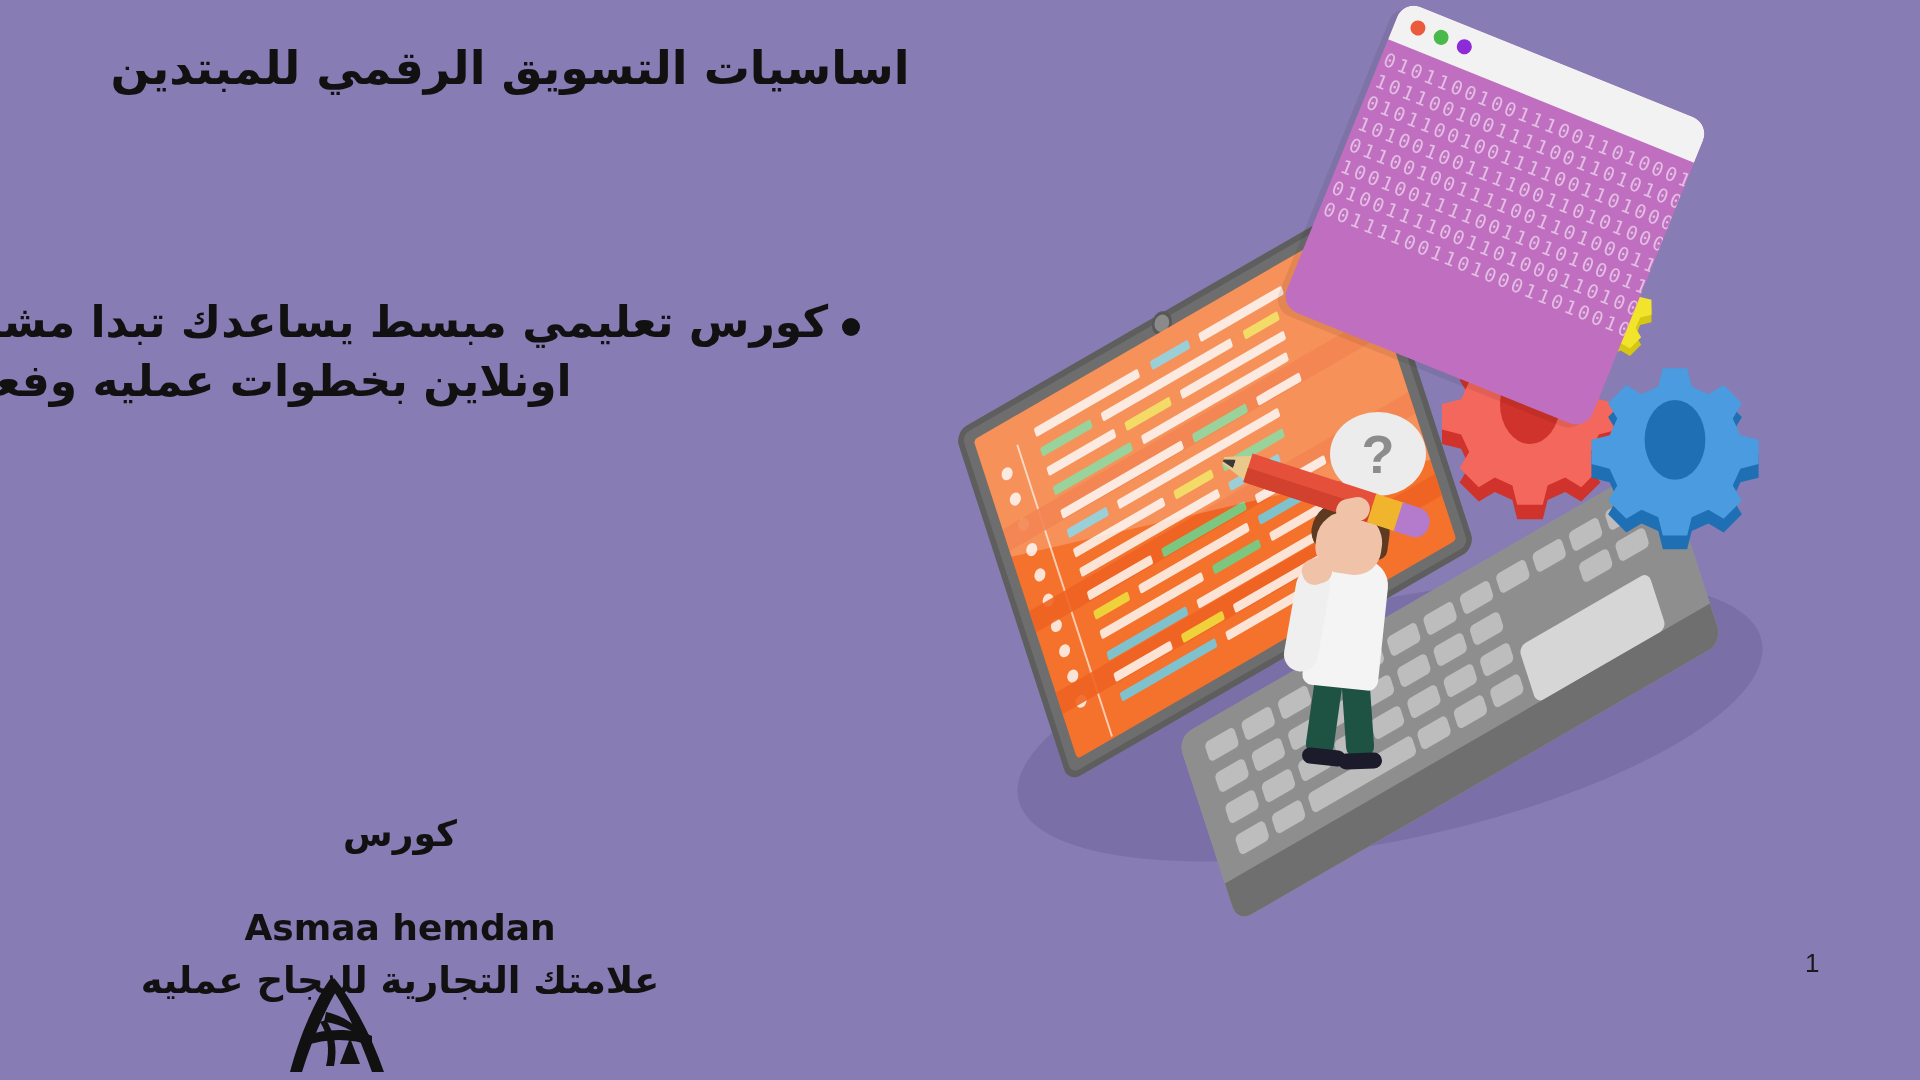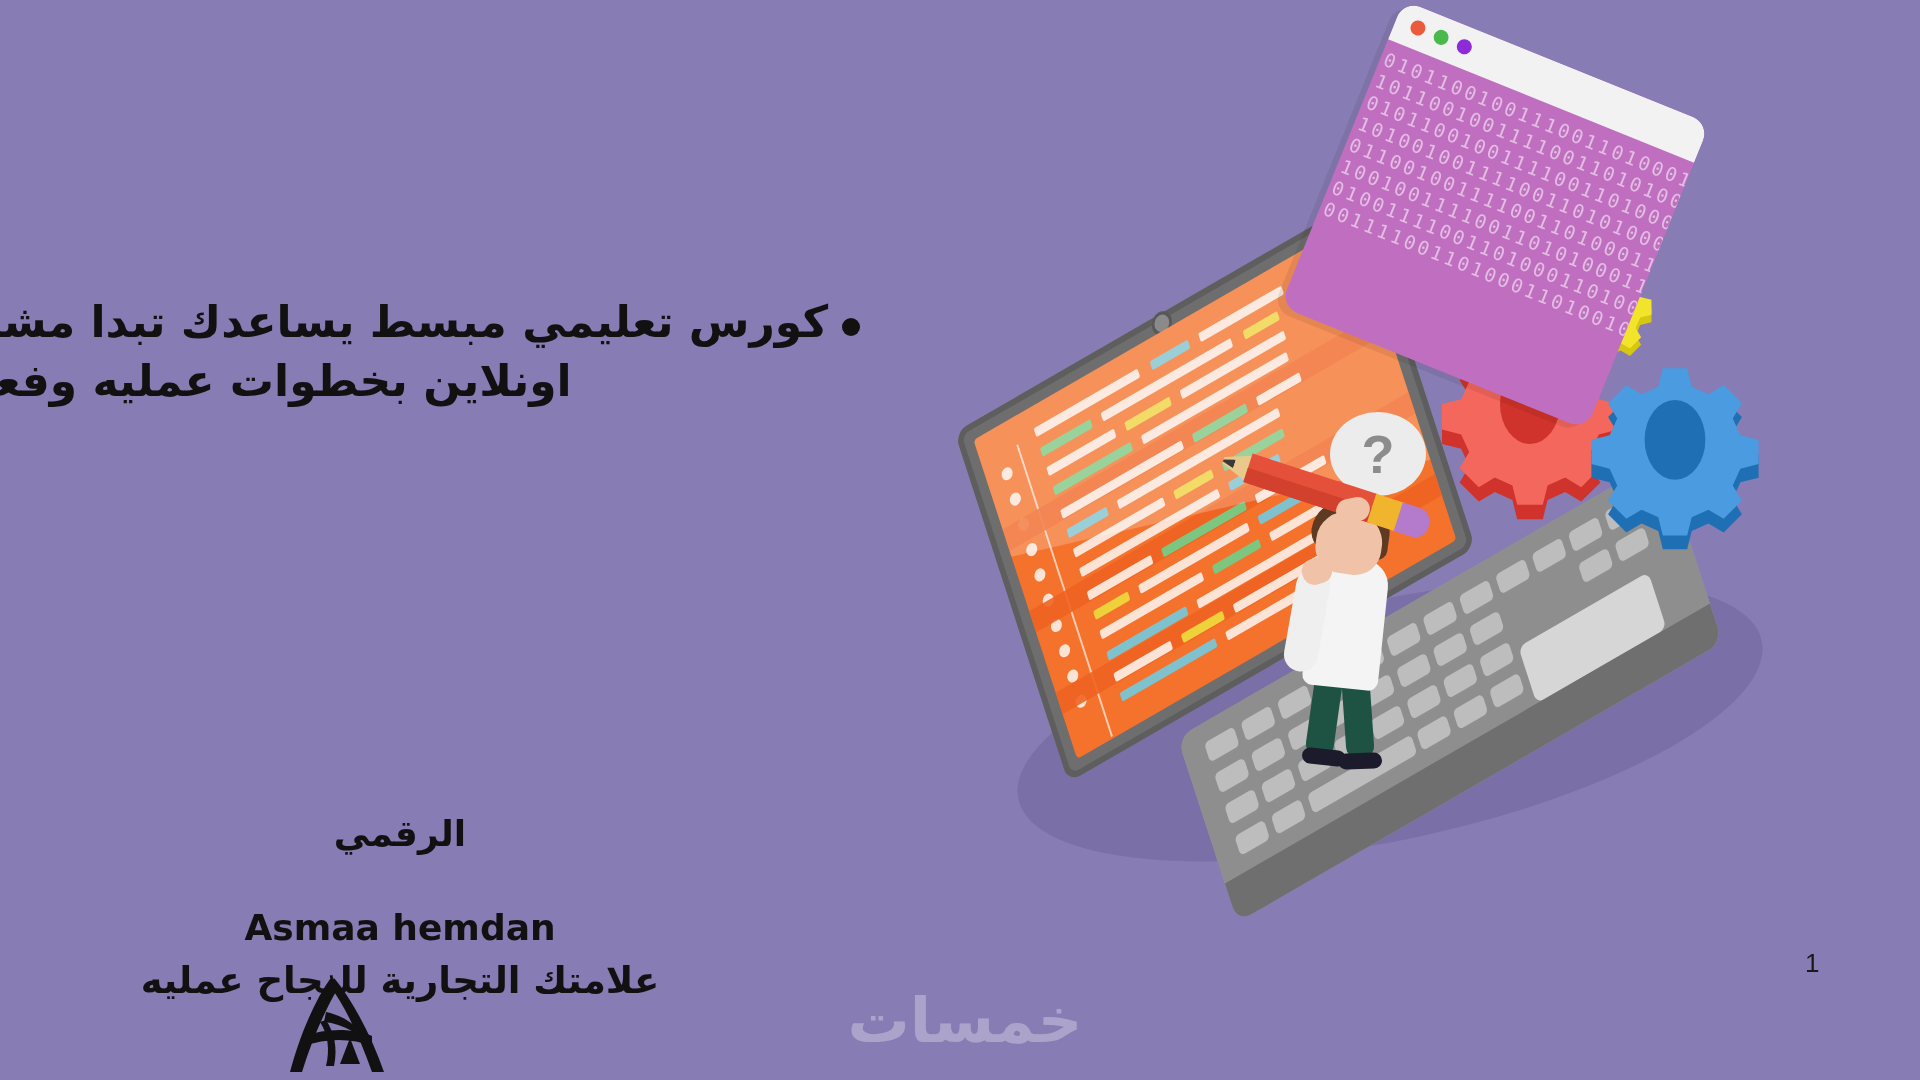--- a/index.html
+++ b/index.html
@@ -227,49 +227,47 @@
   .leg-b{left:36px;top:2px;transform:rotate(-4deg);}
   .shoe{position:absolute;width:44px;height:16px;background:#1B1B2B;border-radius:8px;}
   .shoe-a{left:-6px;top:74px;transform:rotate(6deg);}
   .shoe-b{left:30px;top:78px;transform:rotate(-2deg);}
 </style>
 </head>
 <body>
 
 <div class="slide">
 
+  <div class="title">اساسيات التسويق الرقمي للمبتدين</div>
 
   <div class="bullet-block">
     <div class="bullet-row">
       <span class="bullet-dot"></span>
       <span class="bullet-text">كورس تعليمي مبسط يساعدك تبدا مشروعك</span>
     </div>
     <div class="bullet-line2">اونلاين بخطوات عمليه  وفعاله</div>
   </div>
 
   <div class="credits">
-    <div>الرقمي</div>
+    <div>كورس</div>
     <div class="ltr">Asmaa hemdan</div>
     <div class="c3">علامتك التجارية  للنجاح  عمليه</div>
   </div>
 
   <div class="logo-mark">
     <svg viewBox="0 0 130 112" aria-hidden="true">
       <path d="M64 8 C44 36 30 74 22 104 L34 104 C44 72 56 44 70 20 Z" fill="currentColor"></path>
       <path d="M66 10 C86 34 104 70 116 104 L104 104 C92 70 78 40 62 18 Z" fill="currentColor"></path>
       <path d="M36 68 C58 60 86 60 104 68 L104 78 C84 70 58 70 36 78 Z" fill="currentColor"></path>
       <path d="M58 44 C78 48 96 62 104 80 C92 66 76 56 56 54 Z" fill="currentColor"></path>
       <path d="M72 96 L92 96 L82 70 Z" fill="currentColor"></path>
       <path d="M52 54 C60 66 62 82 58 98 L66 98 C70 80 66 64 58 52 Z" fill="currentColor"></path>
     </svg>
   </div>
 
-  <div class="watermark">
-    <div class="wm-text">خمسات</div>
-  </div>
 
   <div class="page-number">1</div>
 
   <div class="illo">
 
     <div class="ground-shadow"></div>
 
     <div class="laptop">
 
       <div class="base">

